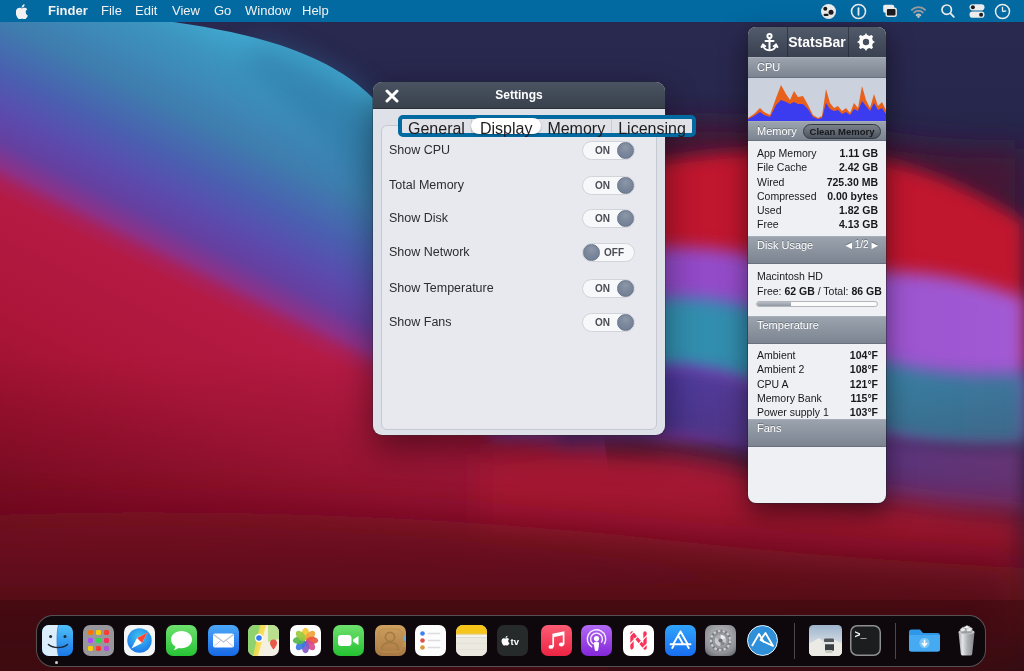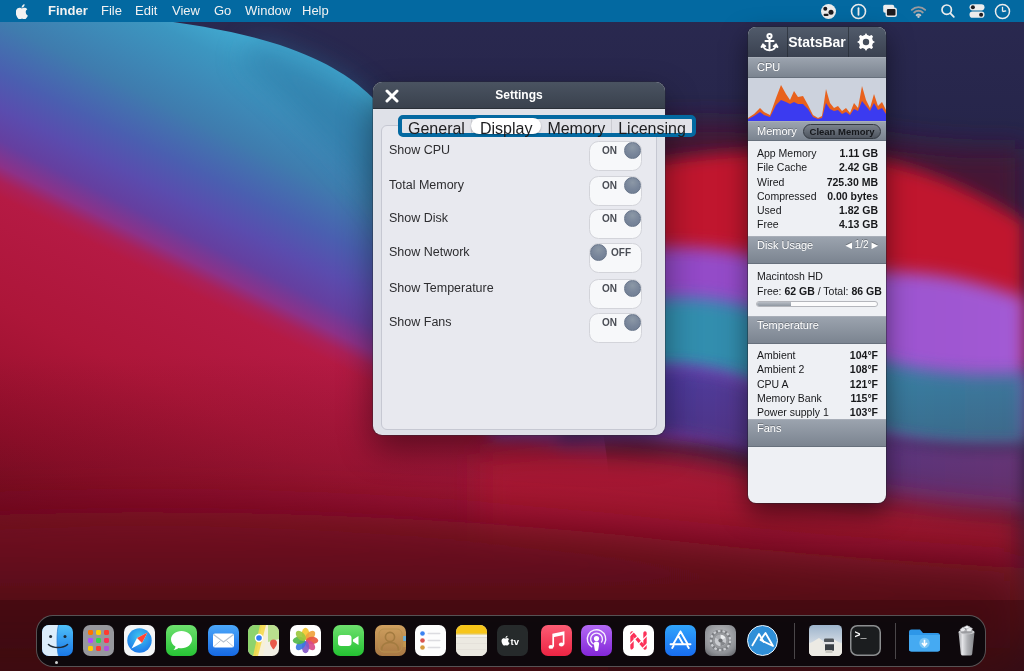--- a/index.html
+++ b/index.html
@@ -16,21 +16,21 @@
 #settitle .t{display:block;text-align:center;line-height:27px;color:#fff;font-weight:bold;font-size:12px;}
 #setinner{position:absolute;left:8px;top:43px;width:276px;height:305px;background:#e8e9ef;border:1px solid #c6c8d2;border-radius:6px;box-sizing:border-box;}
 
 #tabs{position:absolute;left:398px;top:115px;height:22px;display:flex;background:#e1e2e8;border:4px solid #0369a1;border-radius:5px;box-sizing:border-box;font-size:16px;color:#1d1d1f;}
 #tabs .tab{padding:0 6px;line-height:20px;border-right:1px solid #cbccd2;}
 #tabs .tab:last-child{border-right:none;}
 #tabs .sel{background:#fff;border-radius:8px;margin:-1px 0 -1px -1px;line-height:22px;border:none;box-shadow:0 1px 2px rgba(0,0,0,0.25);position:relative;z-index:2;padding:0 9px;}
 
 .srow{position:absolute;left:389px;width:262px;height:24px;}
 .srow .lab{position:absolute;left:0;top:4px;font-size:12.5px;color:#2d2d30;}
-.toggle{position:absolute;right:9px;top:2px;width:53px;height:30px;background:#f7f8fa;border:1px solid #d3d4da;border-radius:9.5px;box-sizing:border-box;}
+.toggle{position:absolute;right:16px;top:2px;width:53px;height:19px;background:#f7f8fa;border:1px solid #d3d4da;border-radius:9.5px;box-sizing:border-box;}
 .toggle .txt{position:absolute;top:3px;font-size:10px;font-weight:bold;color:#4a4d55;}
 .toggle.on .txt{left:12px;}
 .toggle.off .txt{right:10px;}
 .knob{position:absolute;top:0px;width:17px;height:17px;border-radius:50%;background:radial-gradient(circle at 50% 30%,#8c98a6 0%,#78859a 55%,#6e7c91 100%);border:1px solid #68758a;box-sizing:border-box;}
 .toggle.on .knob{right:0px;}
 .toggle.off .knob{left:0px;}
 
 #stats{position:absolute;left:748px;top:27px;width:138px;height:476px;border-radius:8px;background:#eef0f4;box-shadow:0 0 0 1px rgba(30,34,42,0.4), 0 10px 26px rgba(0,0,0,0.5);font-size:10.5px;color:#17181b;}
 #stats .hdrbar{position:relative;width:138px;height:30px;border-radius:8px 8px 0 0;background:linear-gradient(#515b6b,#3a4150);}
 .sechead{position:relative;width:138px;height:28px;background:linear-gradient(#9ba3ae,#7b8490);border-top:1px solid #a8aeb8;border-bottom:1px solid #67707c;box-sizing:border-box;color:#fff;font-size:11px;line-height:16px;padding-left:9px;text-shadow:0 -1px 0 rgba(0,0,0,0.3);}

